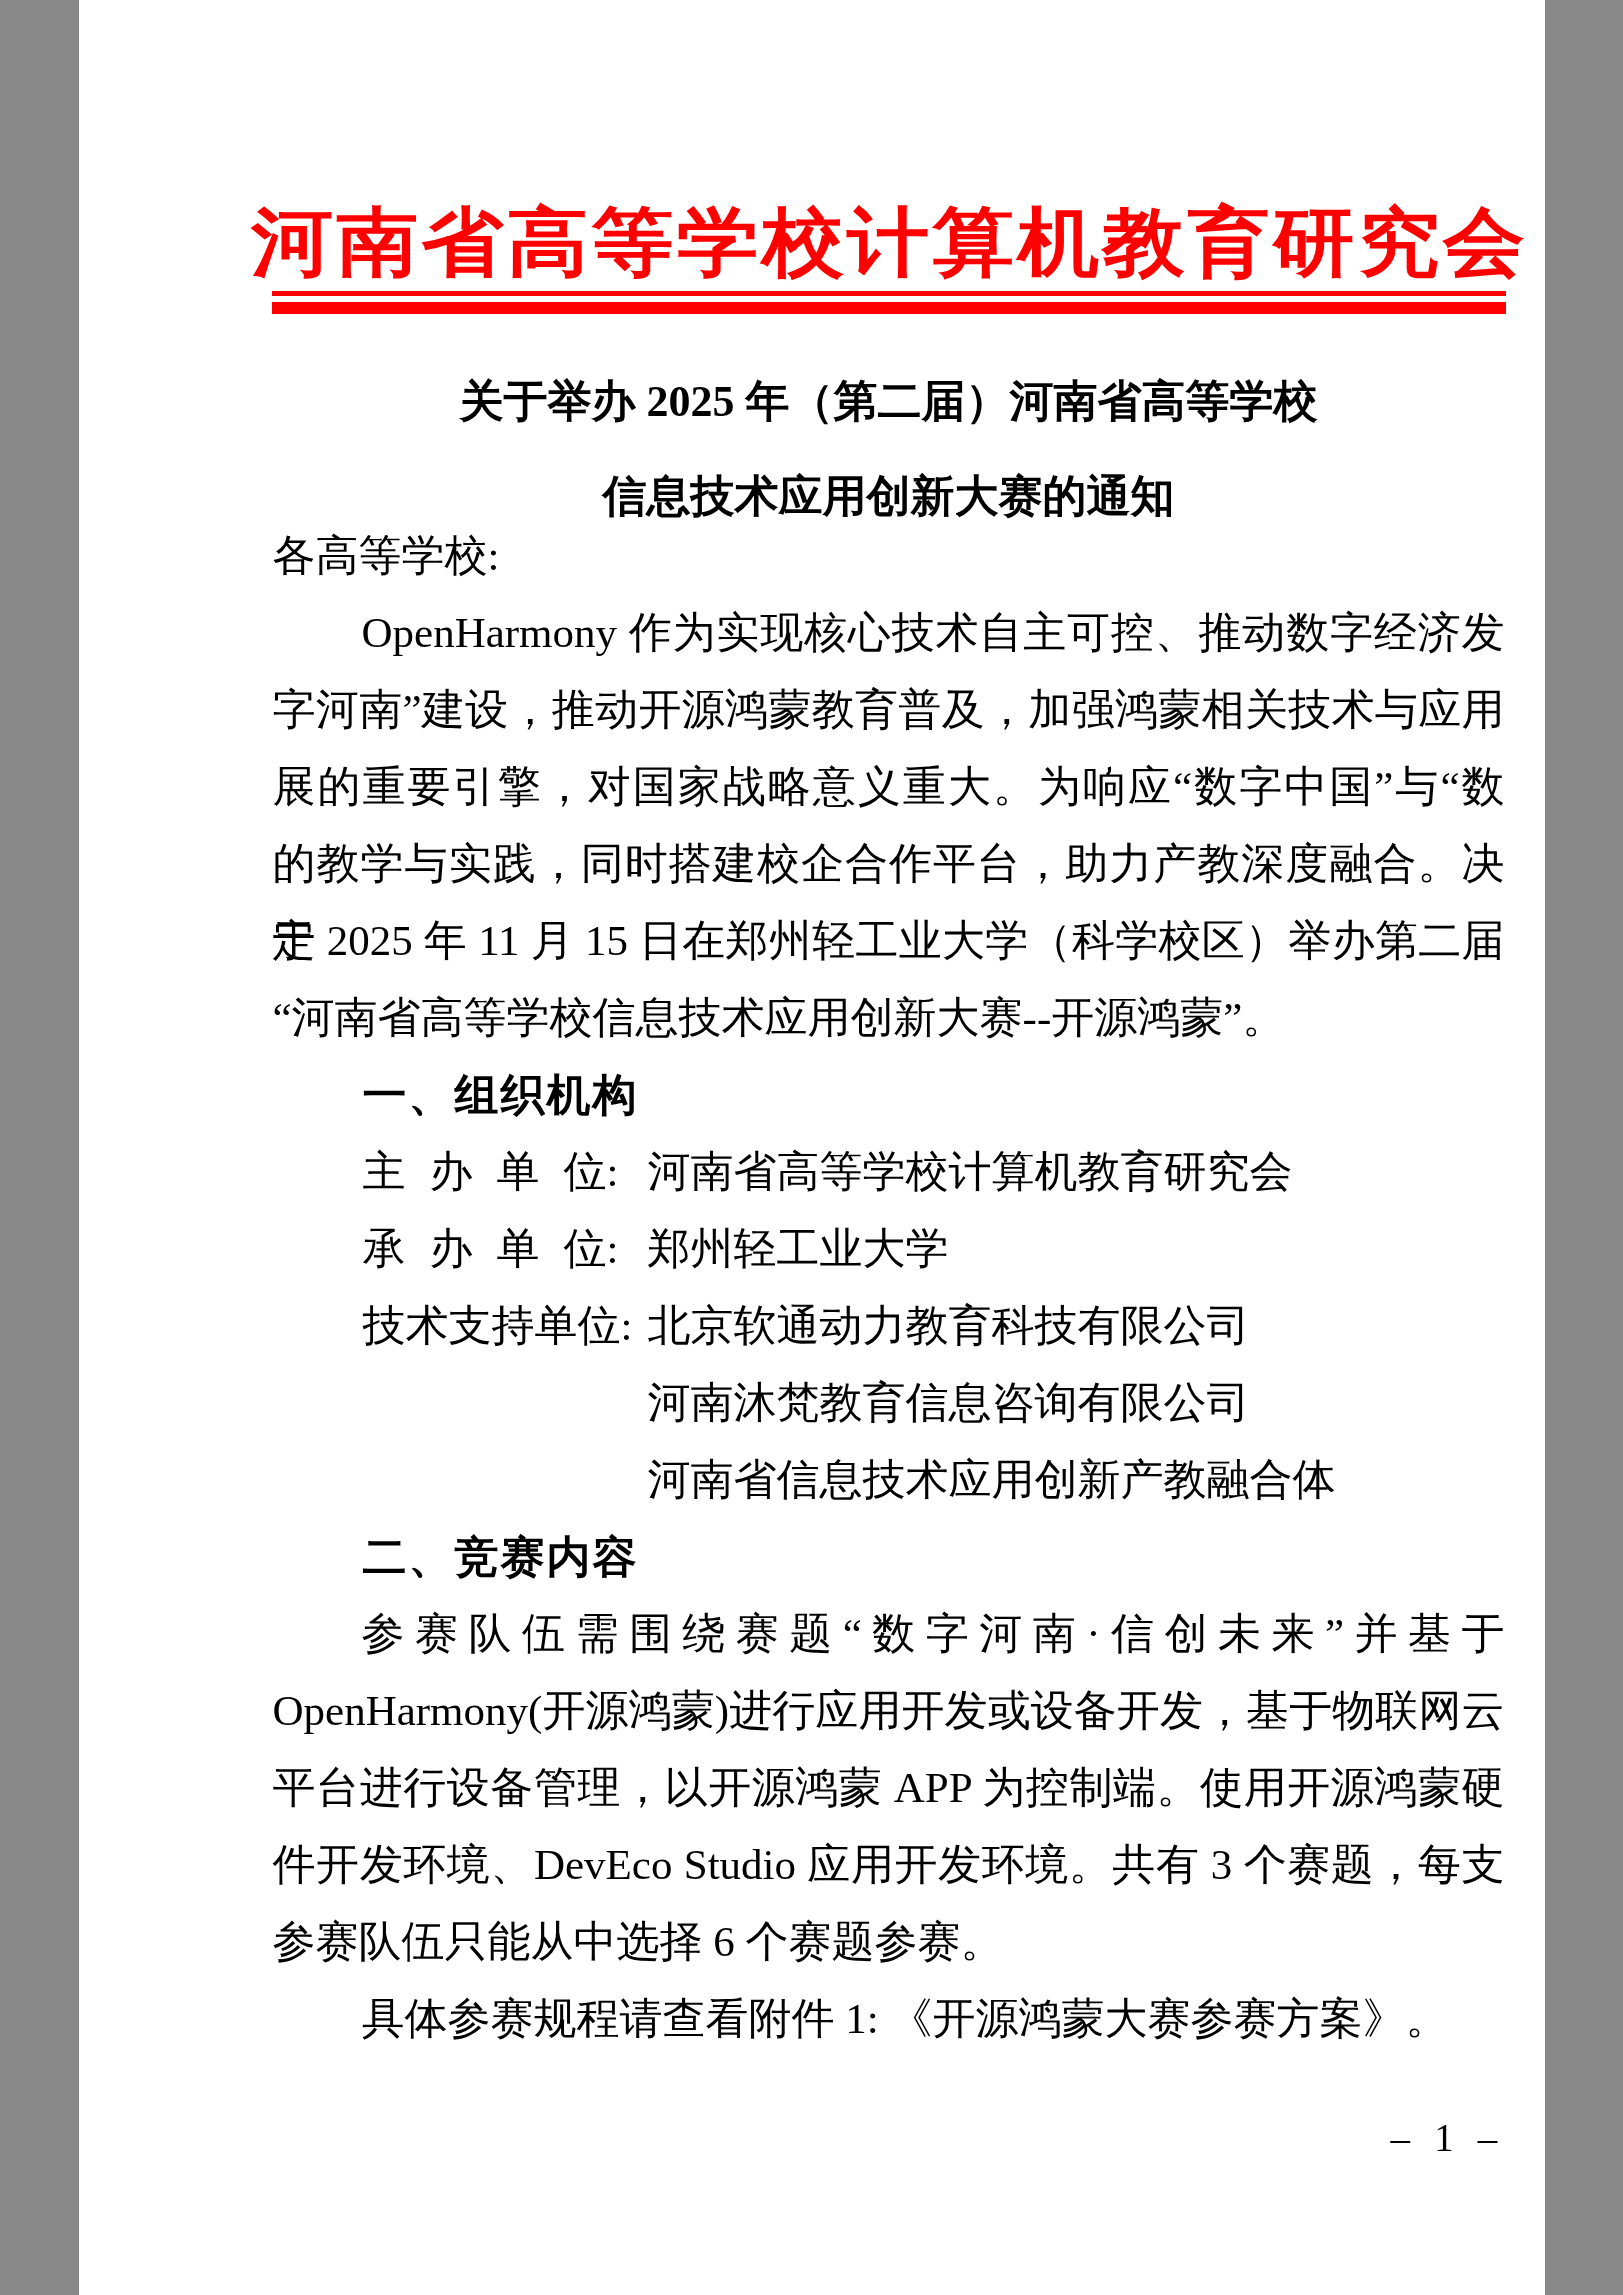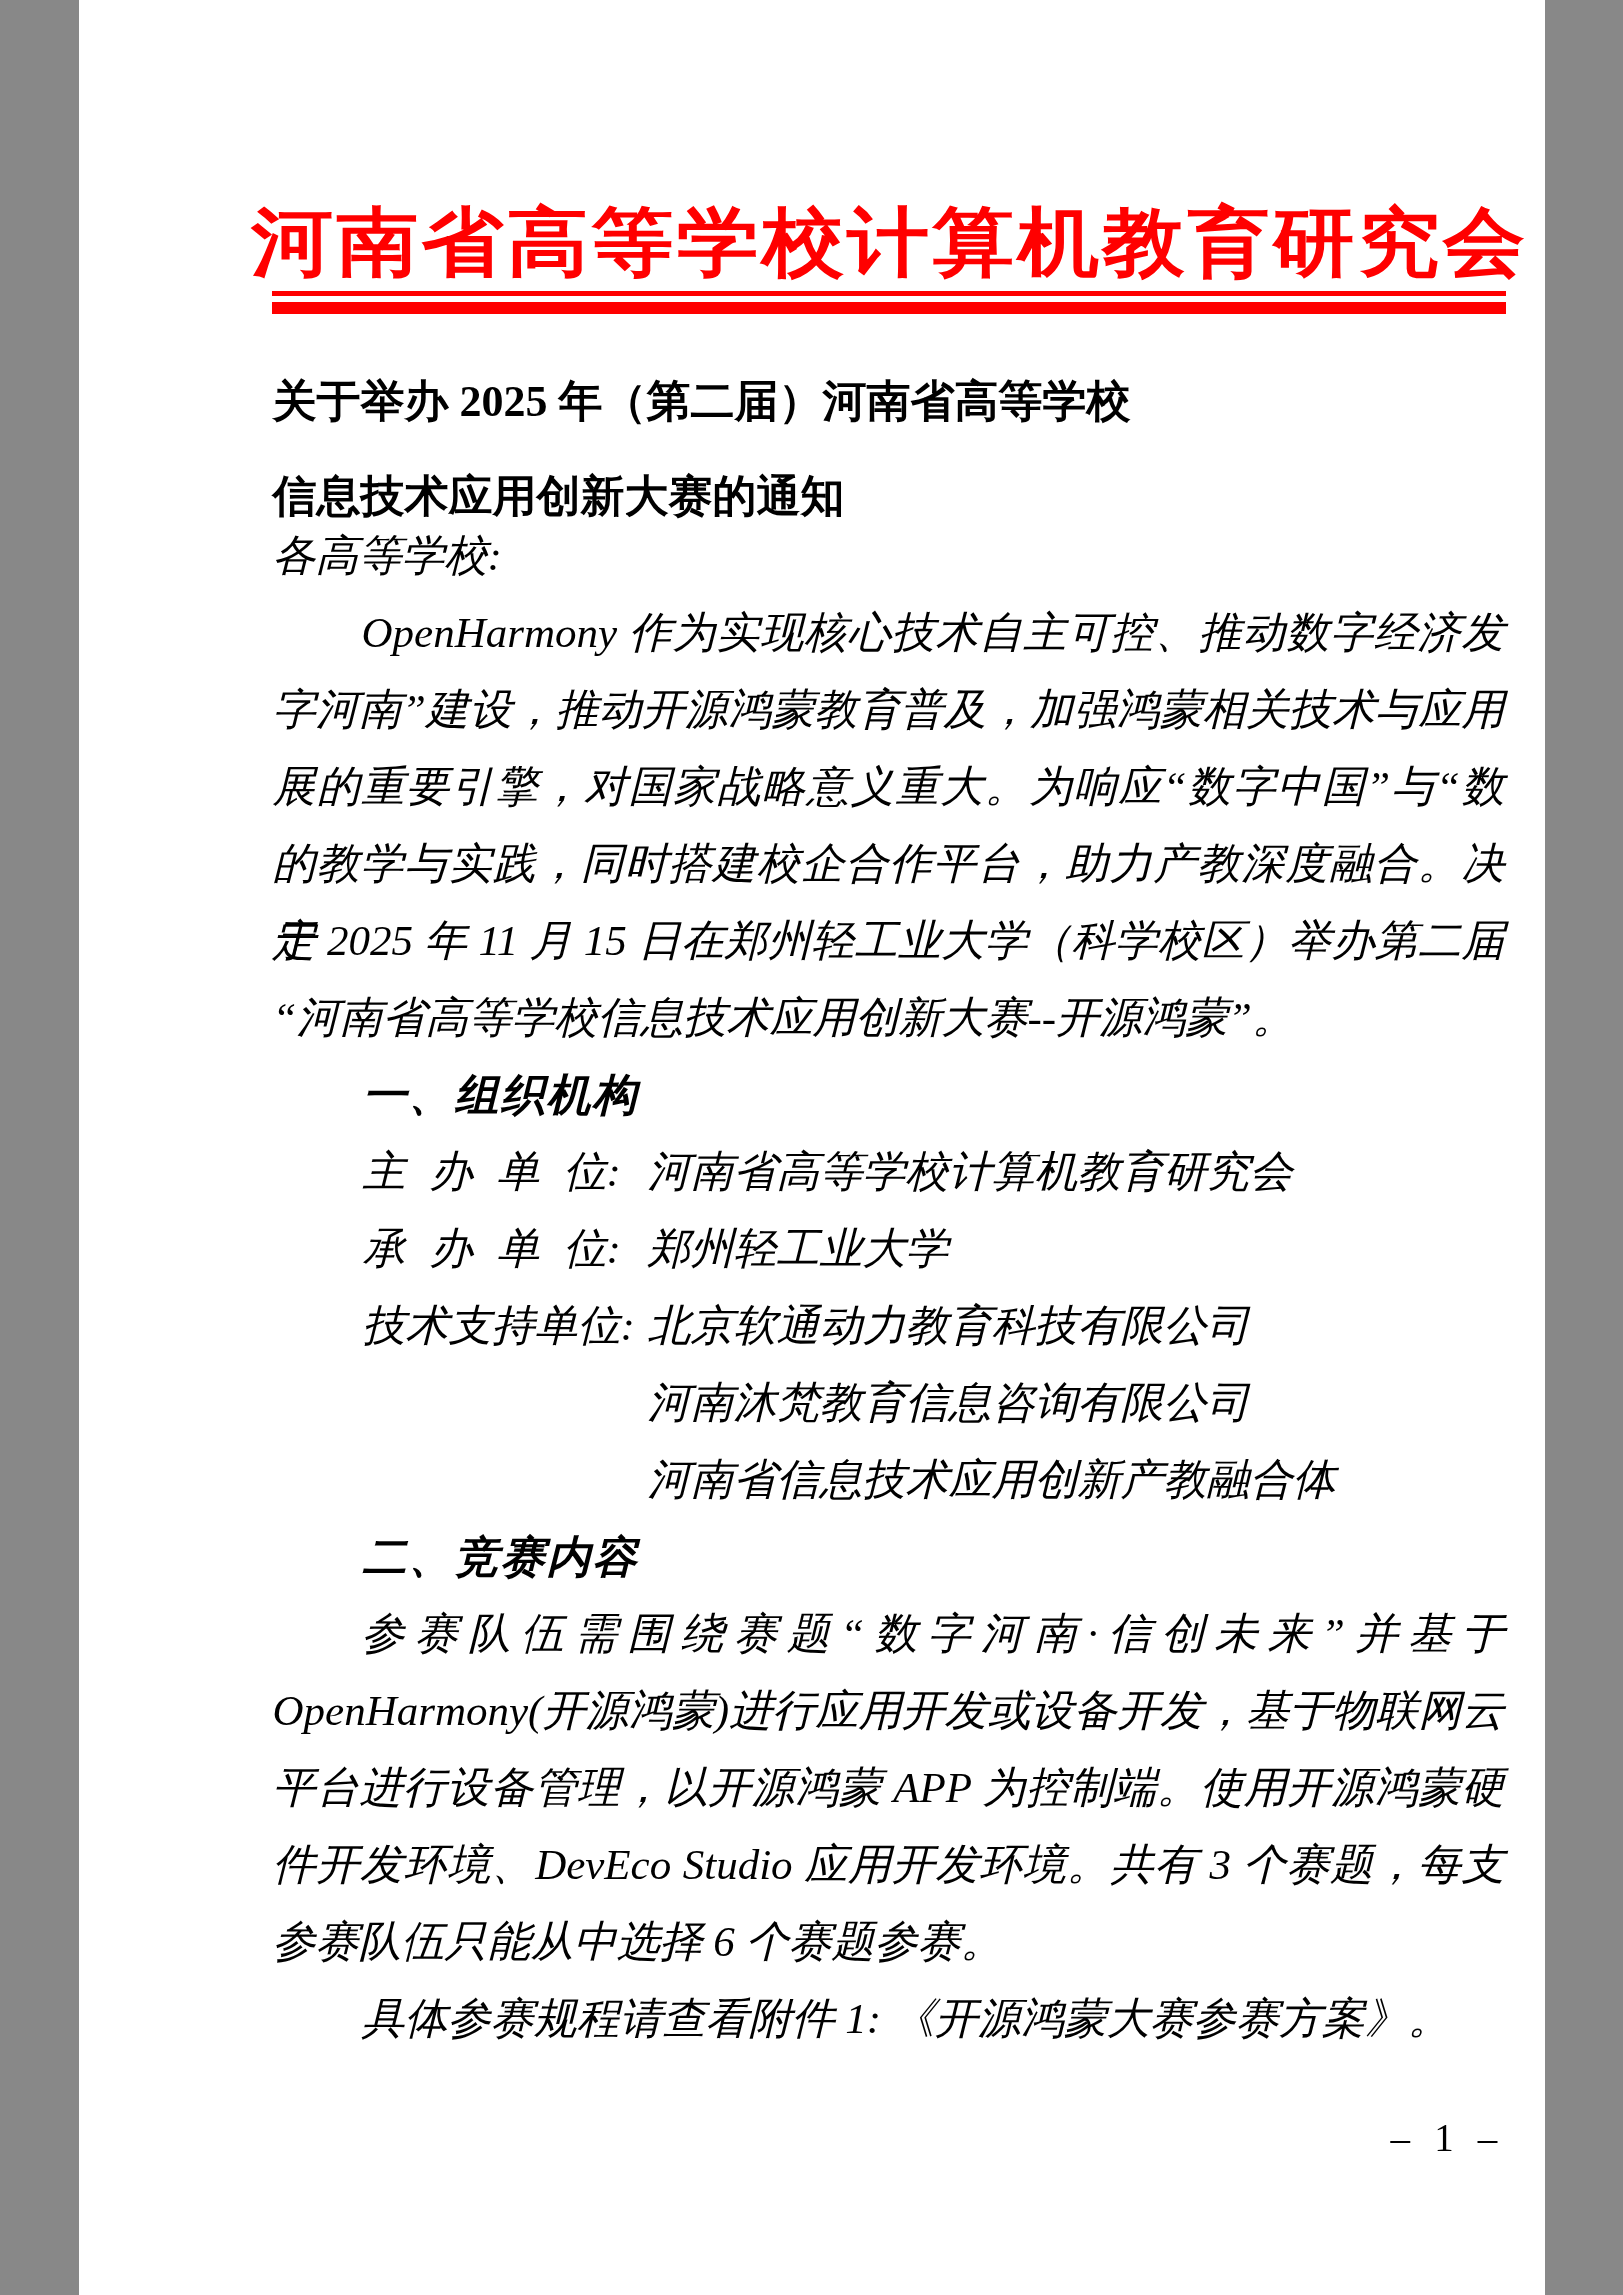--- a/index.html
+++ b/index.html
@@ -22,30 +22,30 @@
   .letterhead .org {
     display:inline-block;
     font-size:75px; font-weight:bold; color:var(--accent);
     transform:scaleX(1.09); transform-origin:center;
     letter-spacing:3.1px;
   }
   .rule { position:absolute; left:193px; width:1234px; background:var(--accent); }
   .rule-thin  { top:291px; height:4.6px; }
   .rule-thick { top:302px; height:11.8px; }
   
-  .doc-title { position:absolute; top:354px; left:194px; width:1232px; text-align:left; }
+  .doc-title { position:absolute; top:354px; left:194px; width:1232px; text-align:center; }
   .doc-title .t-line {
     height:95px; line-height:95px;
     font-size:44px; font-weight:bold; white-space:nowrap;
   }
   
   .body-col { position:absolute; top:517px; left:194px; width:1232px; }
   .line {
     position:relative; height:77px; line-height:77px;
-    font-size:43px; white-space:nowrap;font-style:italic;
+    font-size:43px; white-space:nowrap;
   }
   .line.jst { white-space:normal; text-align:justify; text-align-last:justify; }
   .line.ind { text-indent:89px; }
   .line.heading {
     font-family:"Liberation Sans","DejaVu Sans",sans-serif;
     font-weight:bold; font-size:44px; padding-left:90px; letter-spacing:2px;
   }
   .org-row { padding-left:90px; }
   .org-label-spread { letter-spacing:24px; margin-right:-24px;margin-top:28px; }
   .org-value { position:absolute; left:375px; top:0; }

